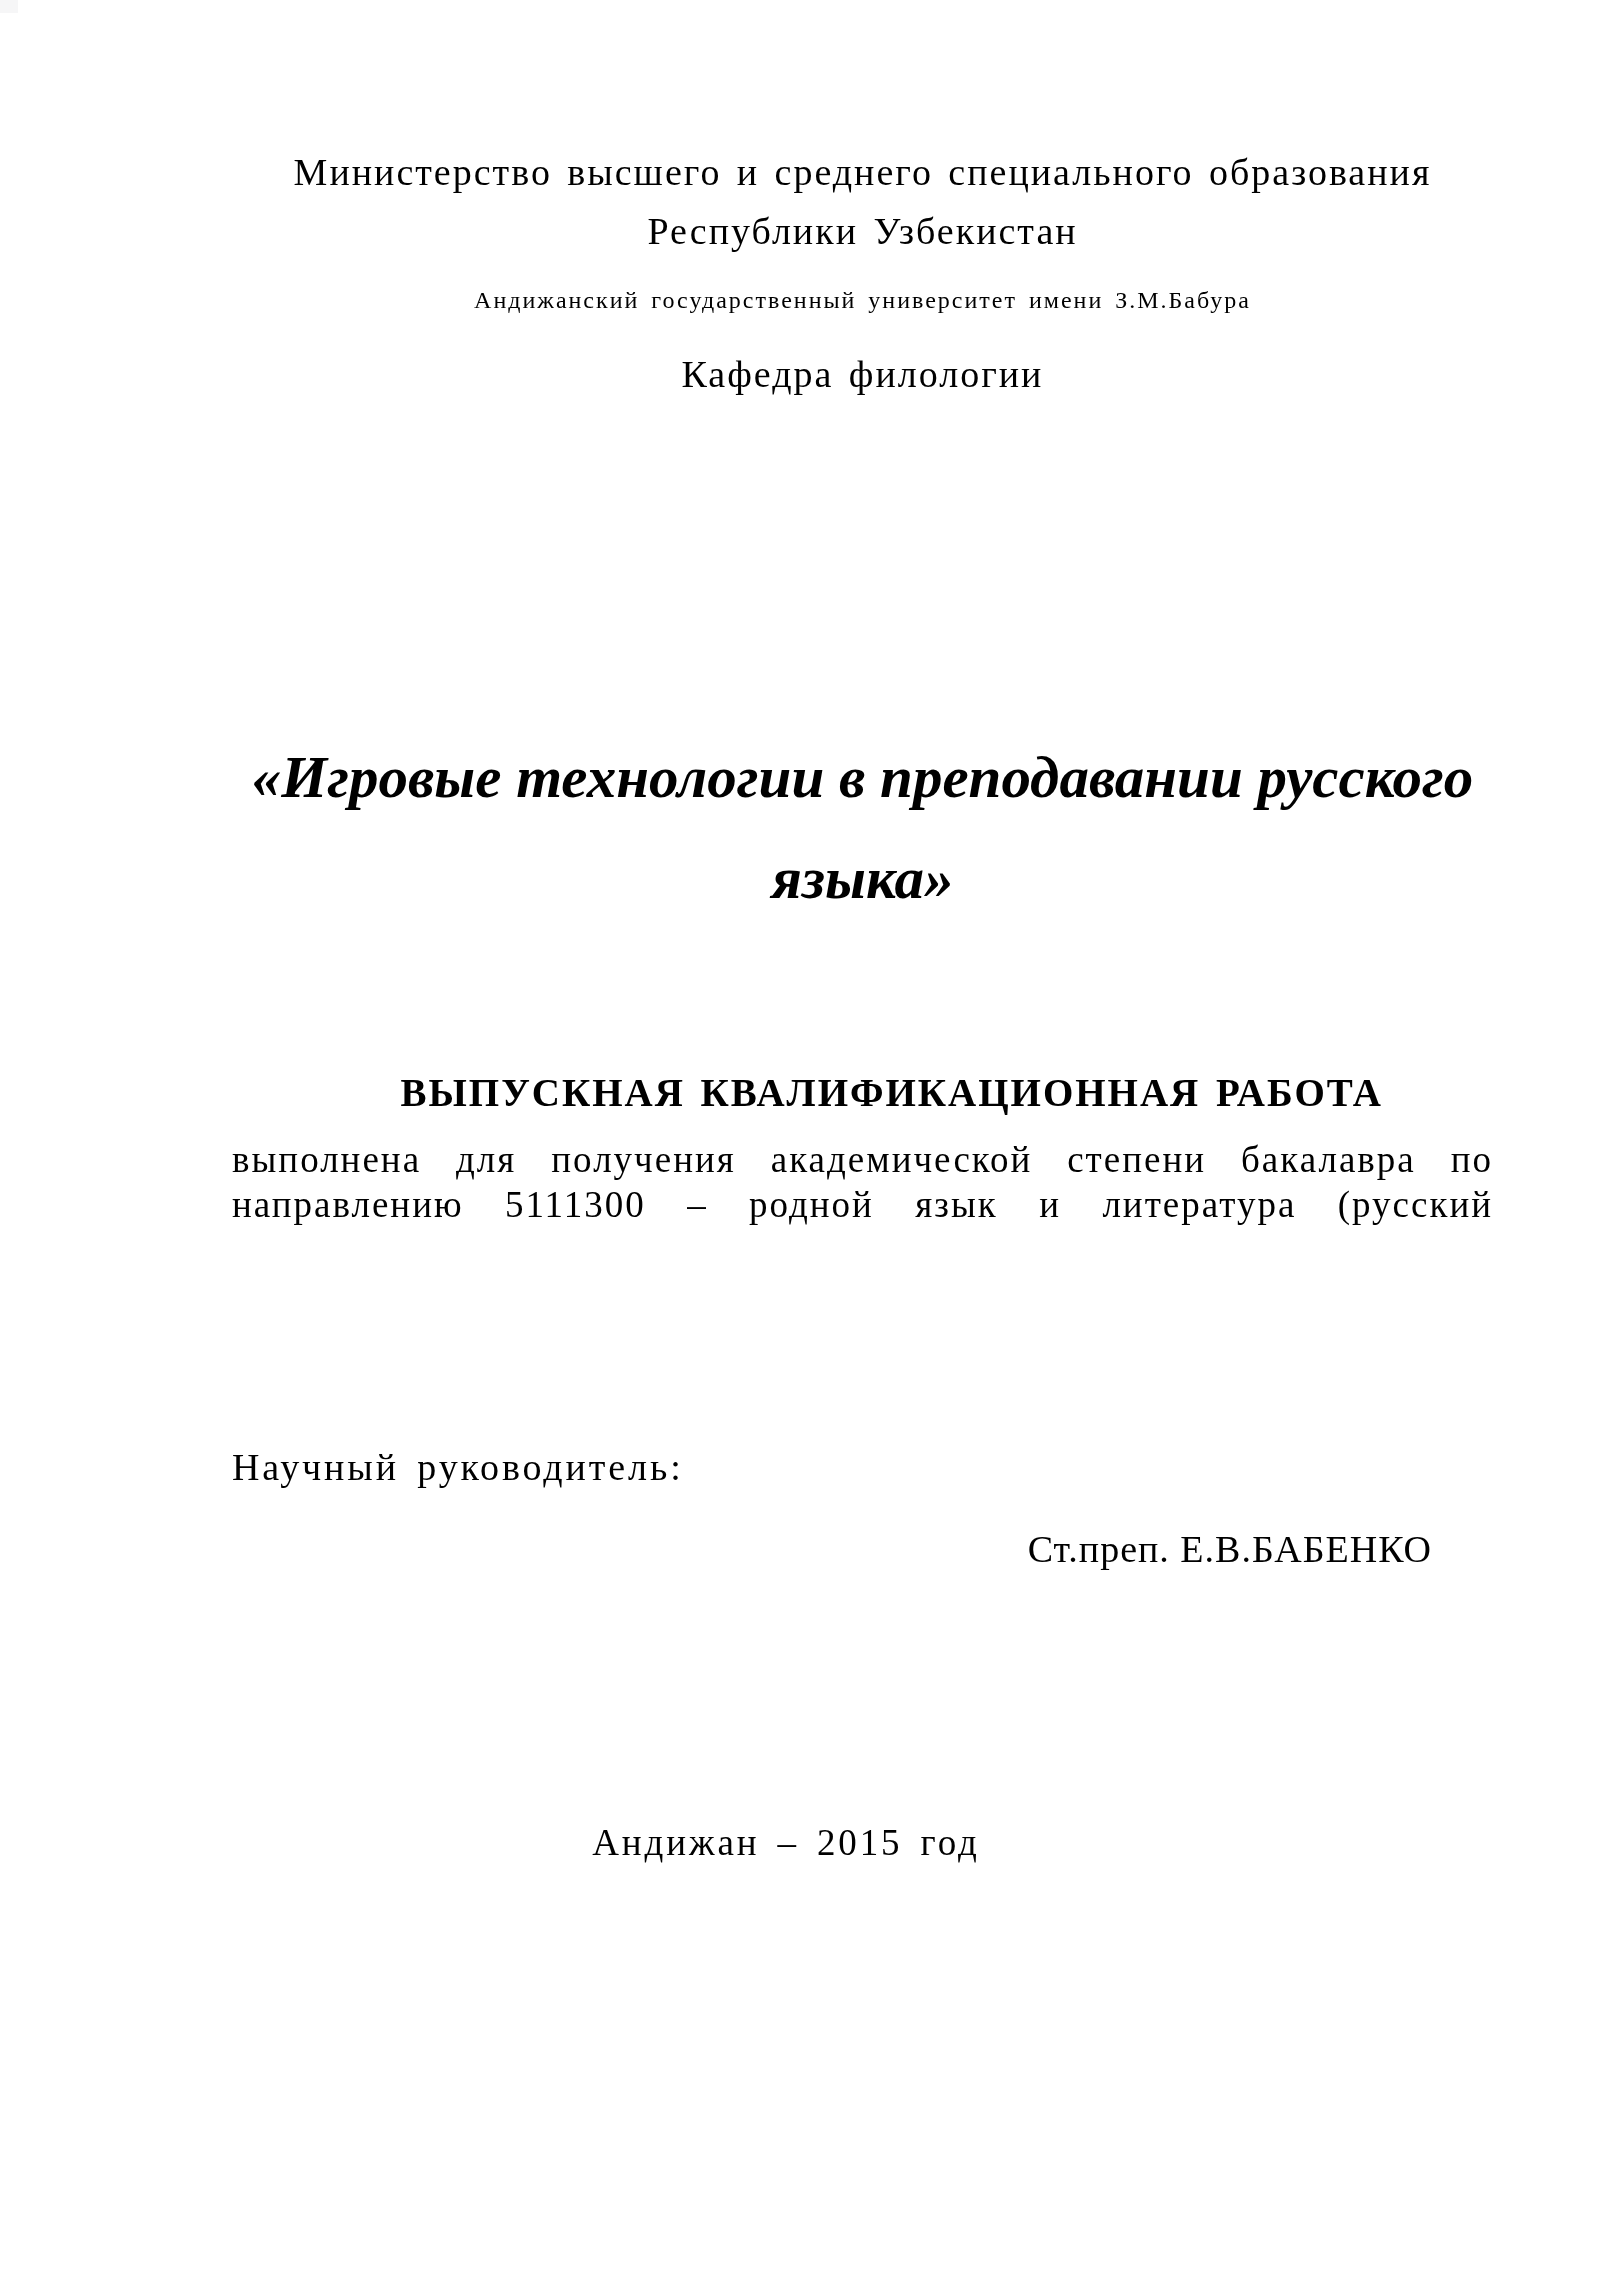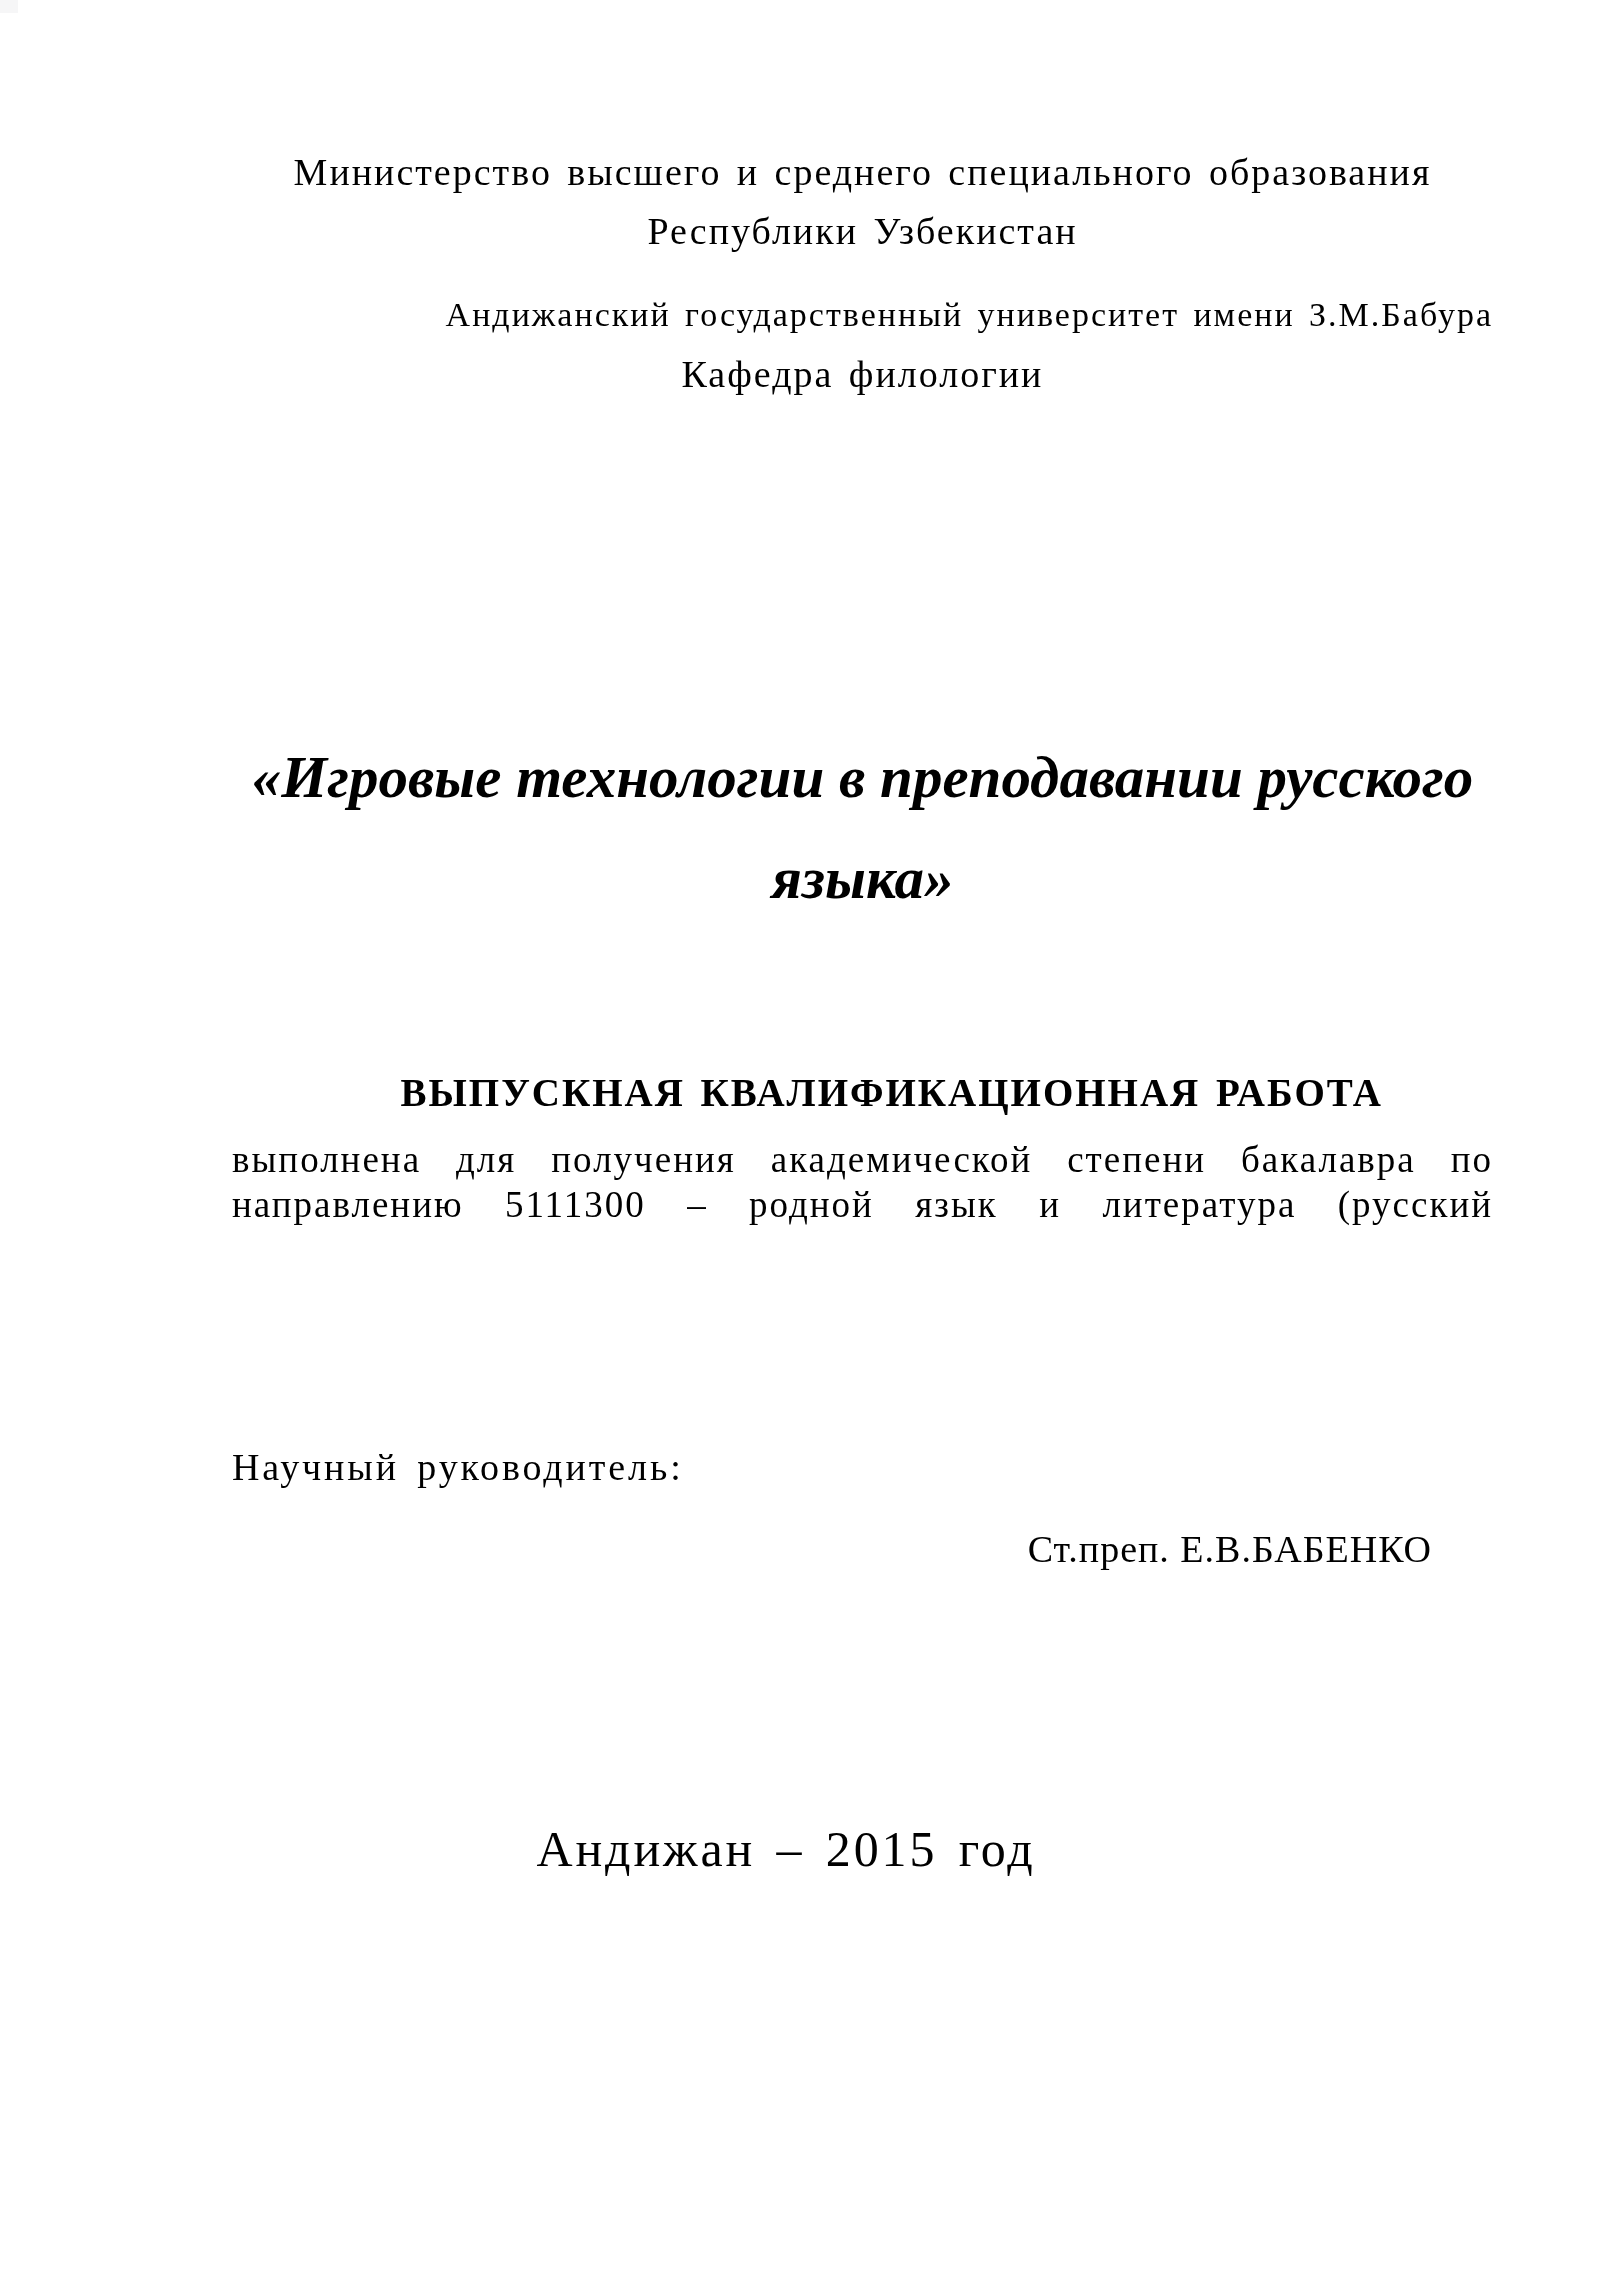--- a/index.html
+++ b/index.html
@@ -35,23 +35,23 @@
 
   .ministry {
     top: 143px;
     text-align: center;
     font-size: 38px;
     line-height: 59px;
     letter-spacing: 2px;
     word-spacing: 3.9px;
   }
   .university {
-    top: 285px;
-    text-align: right;
-    font-size: 34px;
+    top: 271px;
+    text-align: center;
+    font-size: 24px;
     line-height: 59px;
     letter-spacing: 2px;
     word-spacing: 3.9px;
   }
   .department {
     top: 345px;
     text-align: center;
     font-size: 38px;
     line-height: 59px;
     letter-spacing: 2px;
@@ -122,25 +122,24 @@
     box-sizing: border-box;
     font-size: 38px;
     line-height: 49px;
     letter-spacing: 1px;
   }
   .place-year {
     top: 1818px;
     text-align: center;
     padding-right: 153px;
     box-sizing: border-box;
-    font-size: 50px;
+    font-size: 37px;
     line-height: 49px;
     letter-spacing: 2.9px;
     word-spacing: 5.9px;
-    margin-top: 7px;
   }
   .page-number {
     top: 2060px;
     text-align: center;
     font-size: 30px;
     line-height: 39px;
   }
 </style>
 </head>
 <body>

